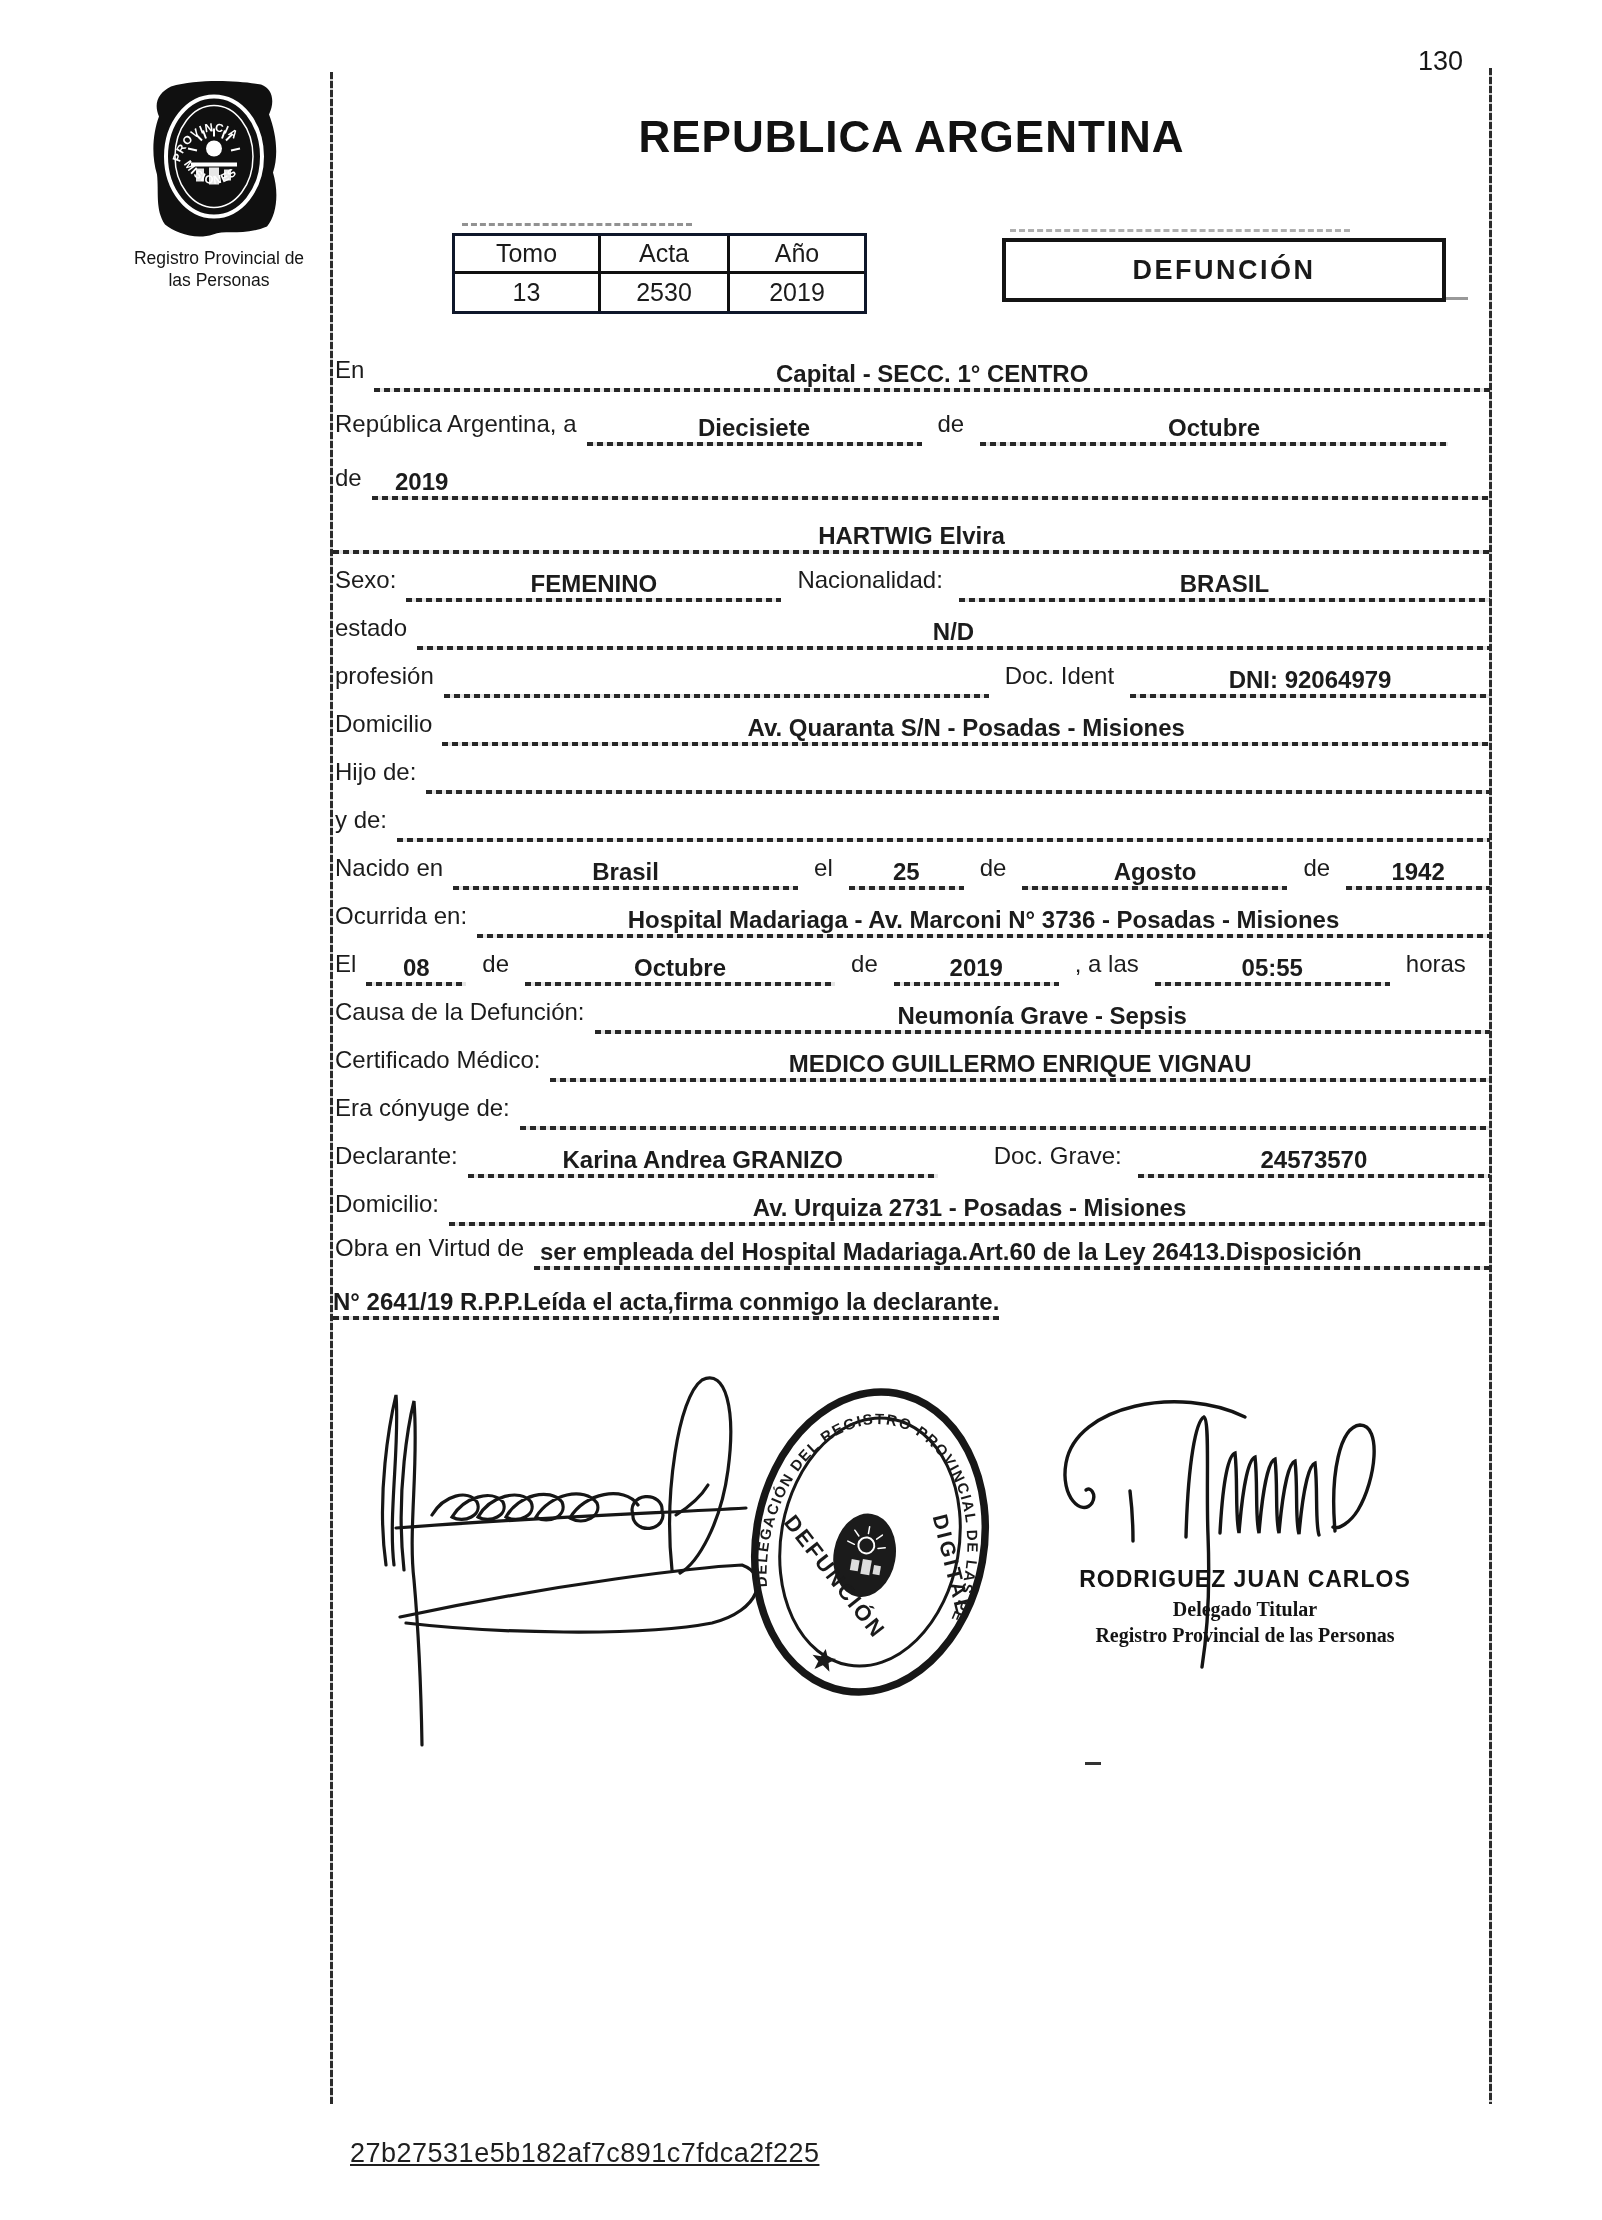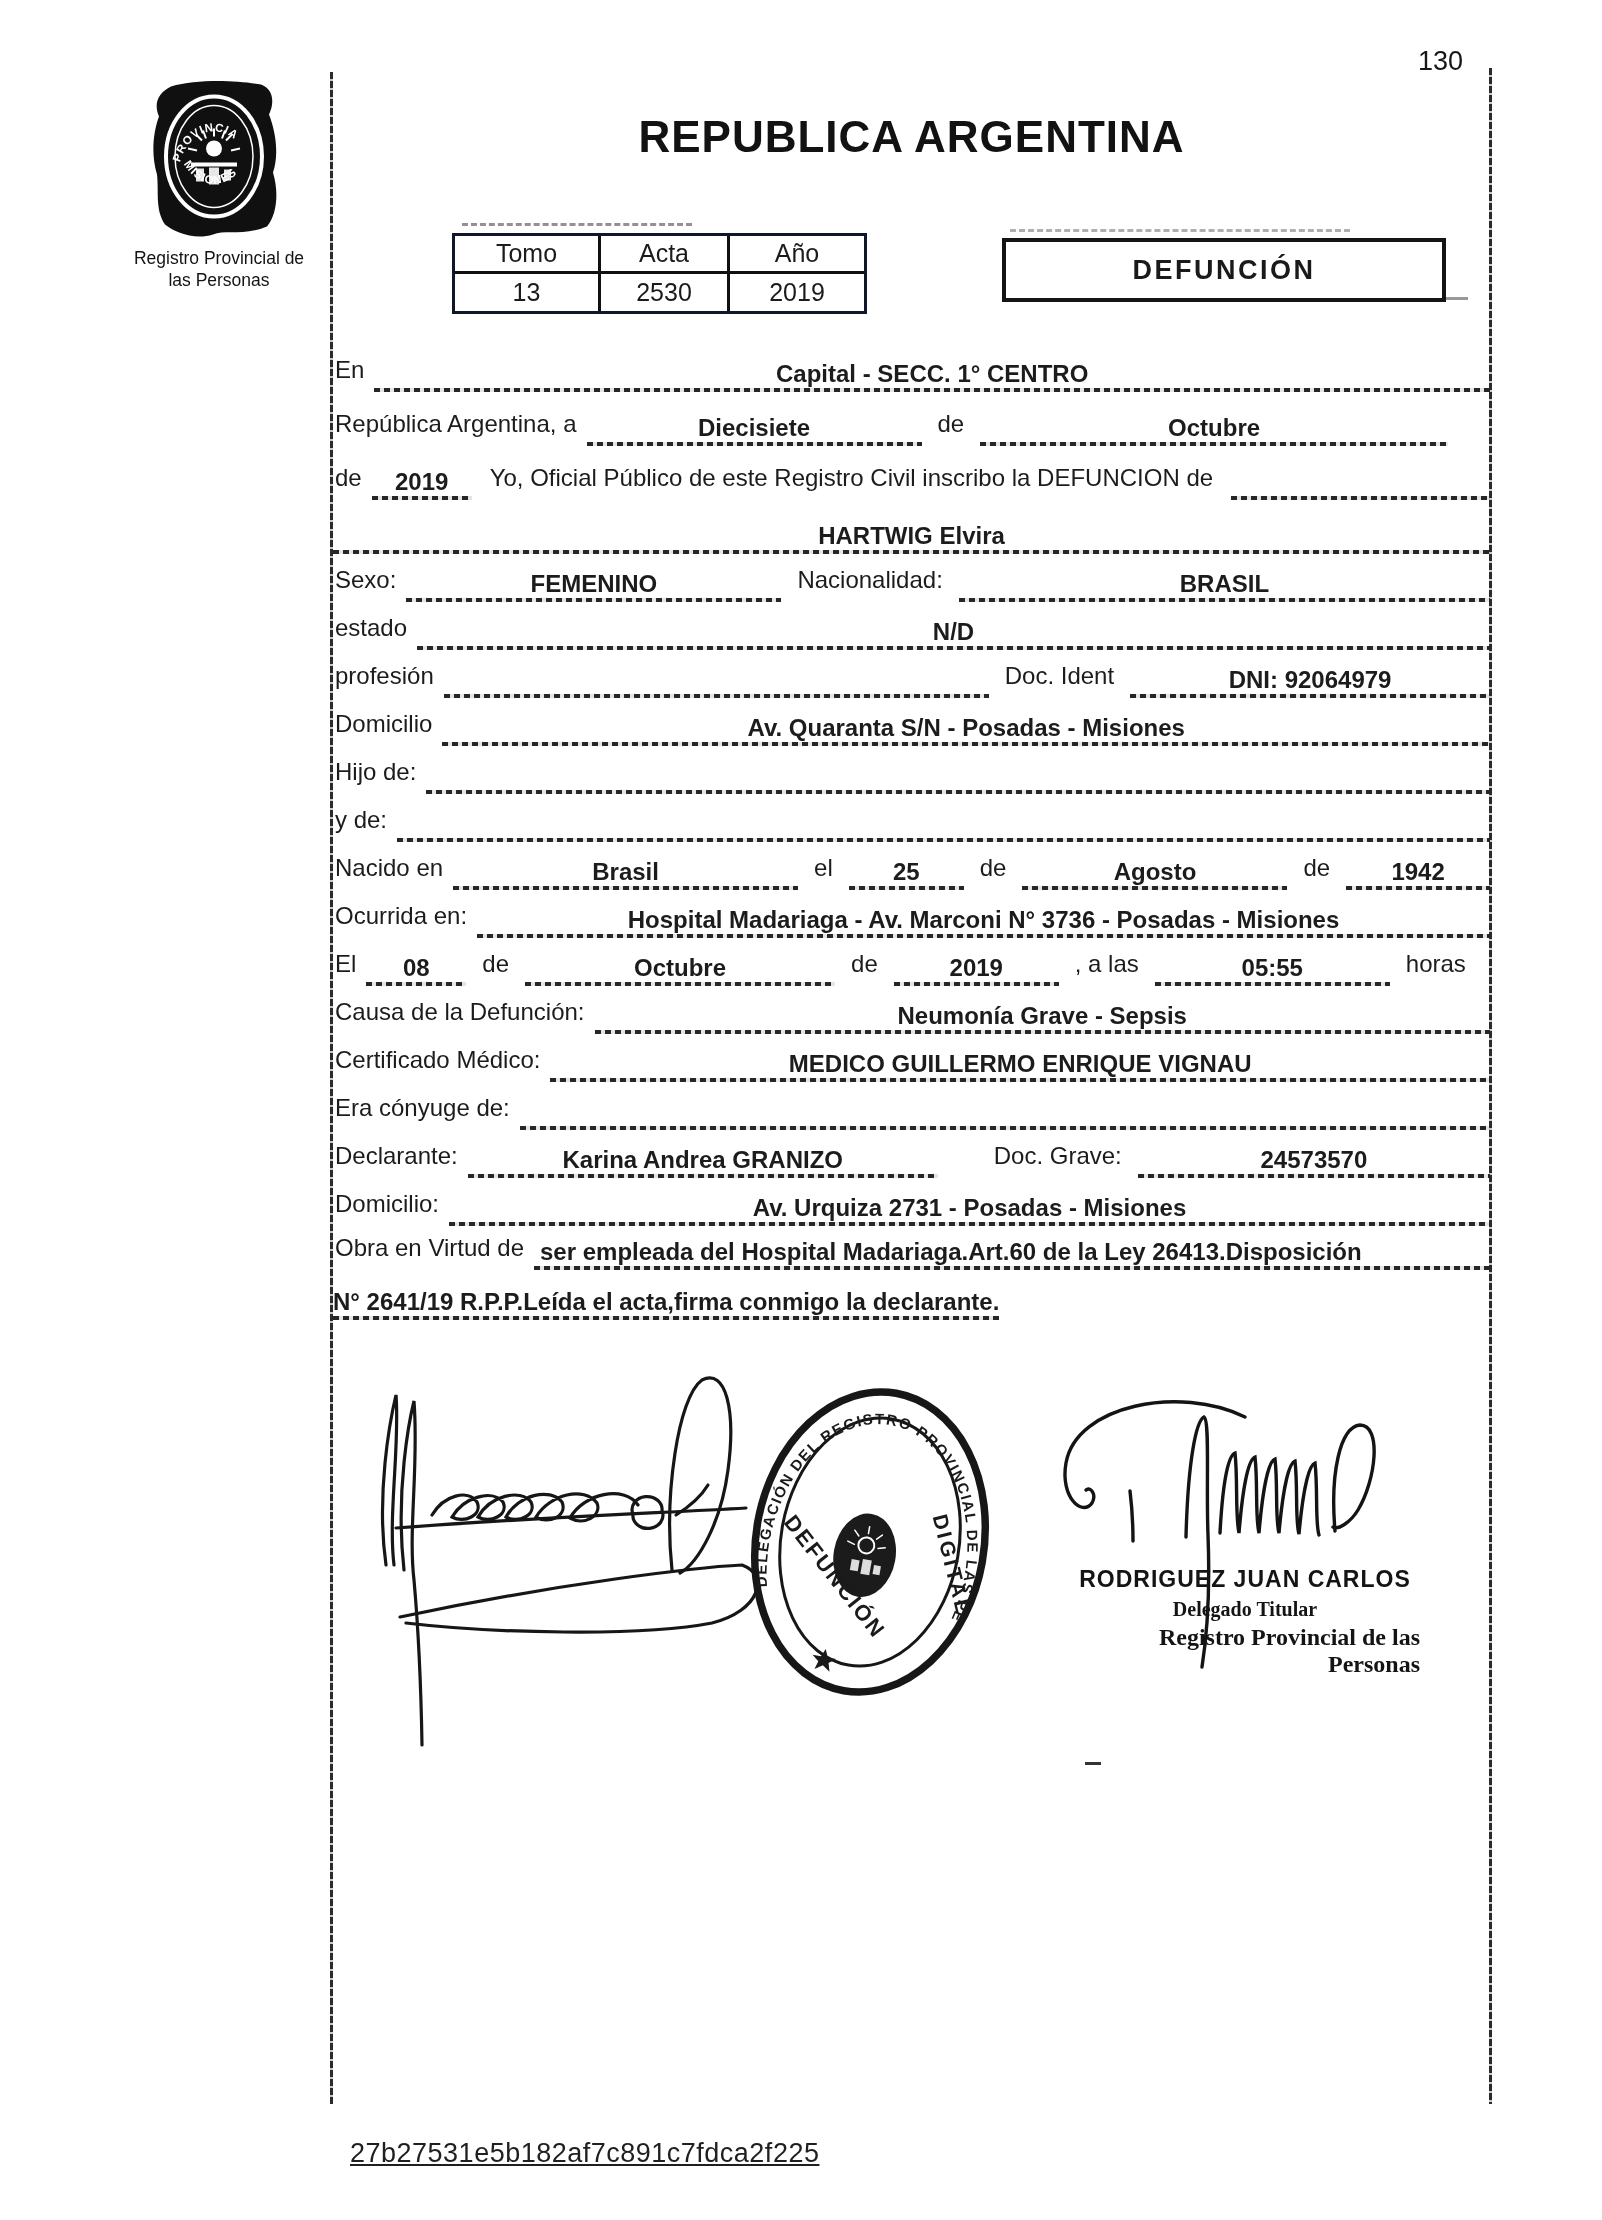--- a/index.html
+++ b/index.html
@@ -59,21 +59,21 @@
   .obra-line2{display:inline-block;font-weight:bold;padding-bottom:4px;
         background:repeating-linear-gradient(90deg,#262626 0 6px,rgba(38,38,38,.12) 6px 10px)
                    left bottom/100% 4px no-repeat;margin-top:7px;}
 
   
   .sig-overlay{position:absolute;left:340px;top:1365px;width:1160px;height:400px;}
   .stamp{position:absolute;left:737px;top:1376px;width:266px;height:332px;}
   .official{position:absolute;left:1070px;top:1566px;width:350px;text-align:center;color:#141414;}
   .official .name{font-size:23px;font-weight:bold;letter-spacing:1px;}
   .official .otitle{font-family:"Liberation Serif",serif;font-size:20px;font-weight:bold;margin-top:5px;}
-  .official .org{font-family:"Liberation Serif",serif;font-size:24px;font-weight:bold;margin-top:3px;text-align:right;}
+  .official .org{font-family:"Liberation Serif",serif;font-size:20px;font-weight:bold;margin-top:3px;}
 
   .hash{position:absolute;left:350px;top:2138px;font-size:27px;letter-spacing:.5px;color:#1f1f1f;text-decoration:underline;}
 </style>
 </head>
 <body>
 
 <div id="page">
 
   <div class="vline left"></div>
   <div class="vline right"></div>
@@ -135,21 +135,20 @@
     <div class="row tall">
       <span class="lbl">República Argentina, a</span>
       <span class="fill" style="flex:0 0 335px;">Diecisiete</span>
       <span class="lbl mid">de</span>
       <span class="fill grow mr42">Octubre</span>
     </div>
 
     <div class="row tall">
       <span class="lbl">de</span>
       <span class="fill" style="flex:0 0 100px;">2019</span>
-      <span class="midtext">Yo, Oficial Público de este Registro Civil inscribo la DEFUNCION de</span>
       <span class="fill grow"></span>
     </div>
 
     <div class="row tall">
       <span class="fill grow">HARTWIG Elvira</span>
     </div>
 
     <div class="row">
       <span class="lbl">Sexo:</span>
       <span class="fill" style="flex:0 0 375px;">FEMENINO</span>

